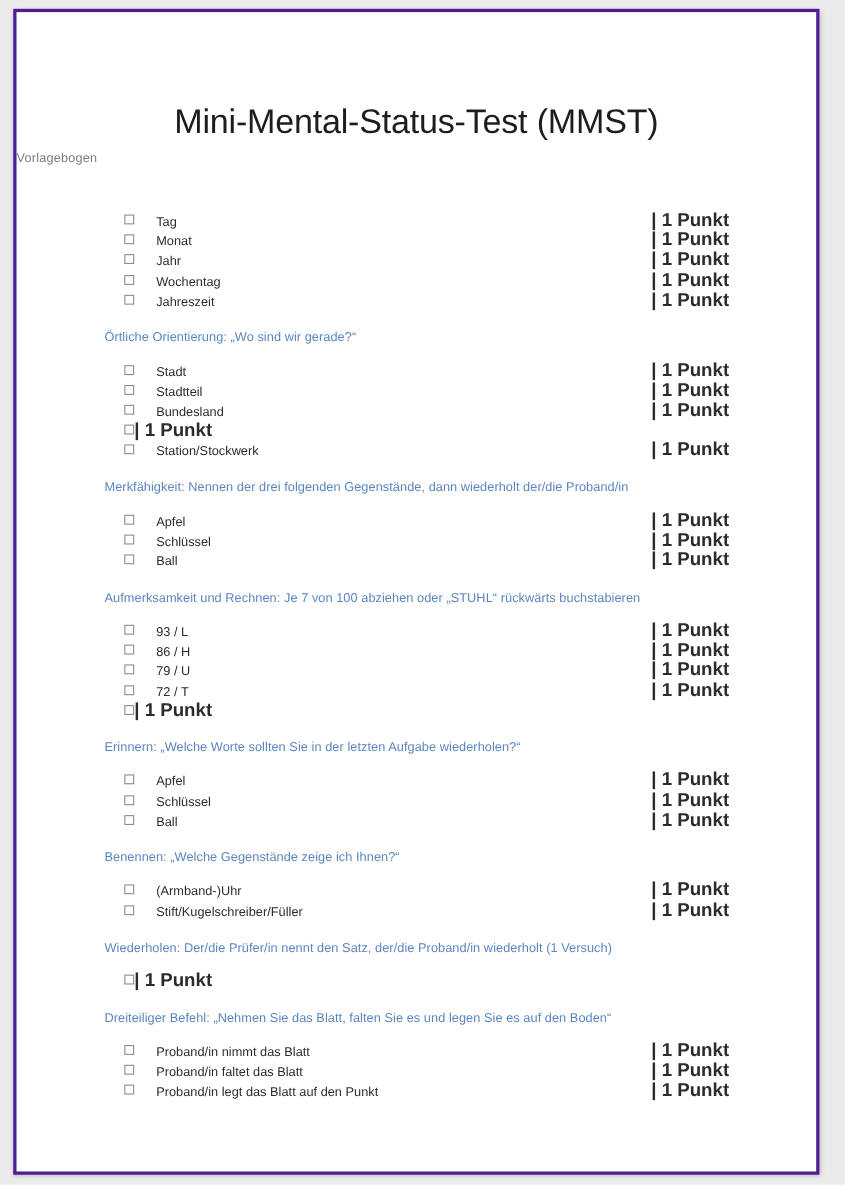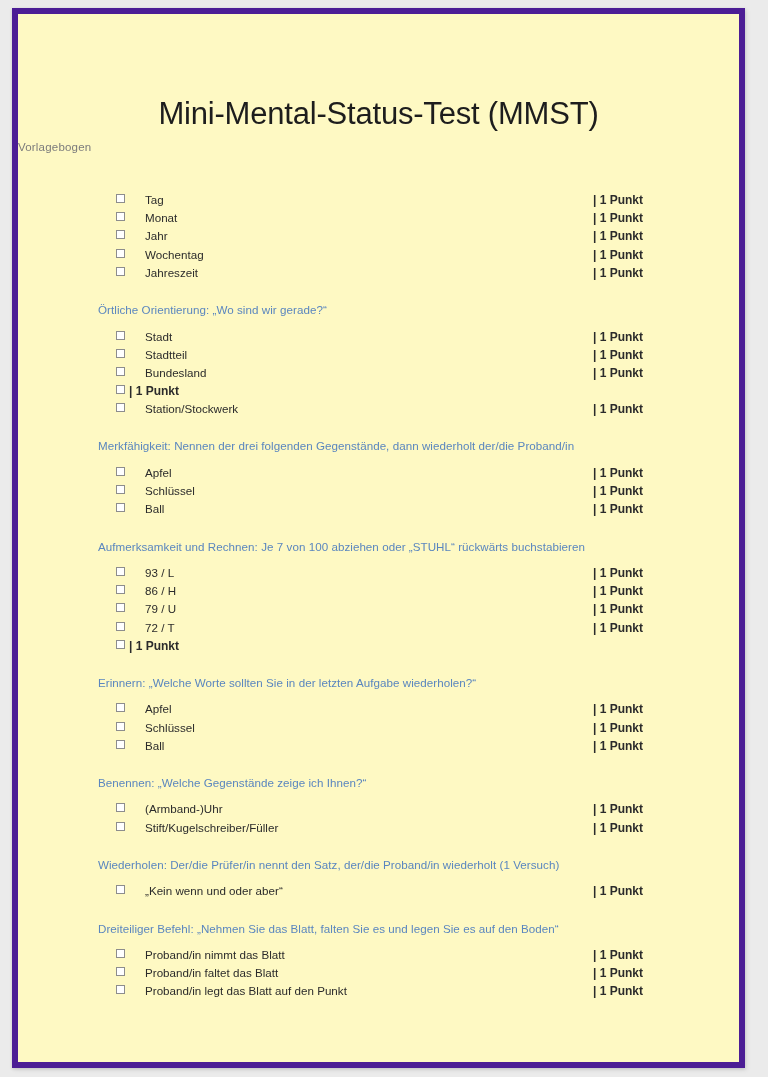--- a/index.html
+++ b/index.html
@@ -12,22 +12,22 @@
     background: #ebebeb;
     font-family: "Liberation Sans", sans-serif;
     overflow: hidden;
   }
   .page {
     position: absolute;
     left: 12px;
     top: 8px;
     width: 733px;
     height: 1060px;
-    background: #fef9c3;
-    border: 6px solid #4c1d95;
+    background: #ffffff;
+    border: 3px solid #4c1d95;
     box-shadow: 0 1px 3px rgba(0,0,0,0.13), 2px 2px 5px rgba(0,0,0,0.07);
     box-sizing: border-box;
     overflow: hidden;
   }
   .doc-title {
     margin: 0;
     padding-top: 83px;
     text-align: center;
     font-size: 31px;
     font-weight: 400;
@@ -90,21 +90,21 @@
     flex: 1 1 auto;
     padding-left: 20px;
     font-size: 11.6px;
     font-weight: 400;
     color: #2b2b2b;
     letter-spacing: 0.02px;
     white-space: nowrap;
   }
   .item-points {
     flex: 0 0 auto;
-    font-size: 12px;
+    font-size: 17px;
     font-weight: 700;
     color: #2b2b2b;
     white-space: nowrap;
     text-align: center;
     width: 58px;
   }
 </style>
 </head>
 <body>
 
@@ -255,21 +255,20 @@
             <span class="item-label">Stift/Kugelschreiber/Füller</span>
             <span class="item-points">| 1 Punkt</span>
           </li>
         </ul>
       </div>
       <div class="section">
         <div class="section-heading">Wiederholen: Der/die Prüfer/in nennt den Satz, der/die Proband/in wiederholt (1 Versuch)</div>
         <ul class="items">
           <li class="item">
             <span class="checkbox"></span>
-            <span class="item-label">„Kein wenn und oder aber“</span>
             <span class="item-points">| 1 Punkt</span>
           </li>
         </ul>
       </div>
       <div class="section">
         <div class="section-heading">Dreiteiliger Befehl: „Nehmen Sie das Blatt, falten Sie es und legen Sie es auf den Boden“</div>
         <ul class="items">
           <li class="item">
             <span class="checkbox"></span>
             <span class="item-label">Proband/in nimmt das Blatt</span>

